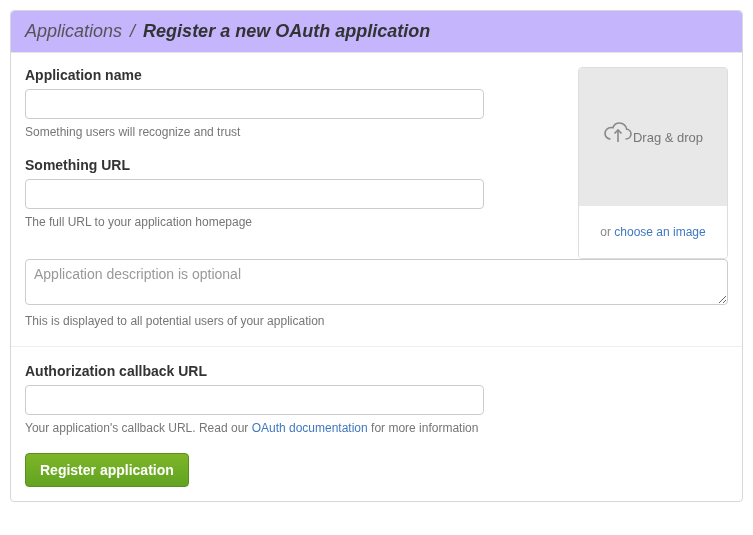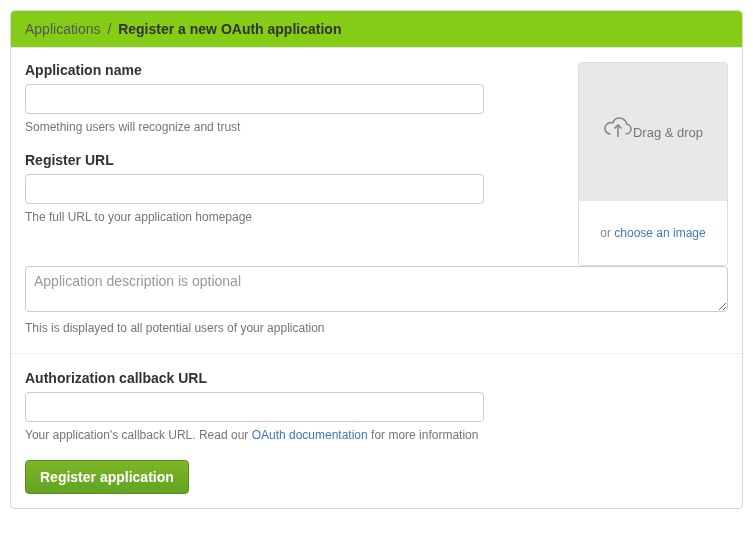--- a/index.html
+++ b/index.html
@@ -13,26 +13,27 @@
       color: #333;
       background: #fff;
       padding: 10px;
     }
     .panel {
       border: 1px solid #d8d8d8;
       border-radius: 4px;
       width: 733px;
     }
     .panel-header {
-      background: #84cc16;
+      background: #c4b5fd;
       border-bottom: 1px solid #e5e5e5;
       padding: 10px 14px;
       border-radius: 4px 4px 0 0;
       color: #333;
-      font-size: 14px;
+      font-size: 18px;
+      font-style: italic;
     }
     .breadcrumb-parent {
       font-weight: 400;
       color: #555;
     }
     .breadcrumb-sep {
       color: #555;
       padding: 0 3px;
     }
     .breadcrumb-current {
@@ -110,21 +111,21 @@
     .cloud-icon {
       margin-bottom: 6px;
     }
     .drop-text {
       font-size: 13px;
       color: #767676;
     }
     .choose-row {
       background: #fff;
       text-align: center;
-      padding: 25px 6px;
+      padding: 19px 6px;
       font-size: 12px;
       color: #888;
     }
     .choose-row a {
       color: #4078c0;
       text-decoration: none;
     }
     .panel-divider {
       border: none;
       border-top: 1px solid #eee;
@@ -157,21 +158,21 @@
 
       <div class="left-col">
 
         <div class="field">
           <label class="field-label">Application name</label>
           <input class="field-input" type="text" value="" style="">
           <div class="field-hint">Something users will recognize and trust</div>
         </div>
 
         <div class="field">
-          <label class="field-label">Register URL</label>
+          <label class="field-label">Something URL</label>
           <input class="field-input" type="text" value="" style="">
           <div class="field-hint">The full URL to your application homepage</div>
         </div>
 
       </div>
 
       <div class="image-uploader">
         <div class="drop-area">
           <span class="cloud-icon">
             <svg width="30" height="22" viewBox="0 0 30 22" fill="none" stroke="#888" stroke-width="1.6">

